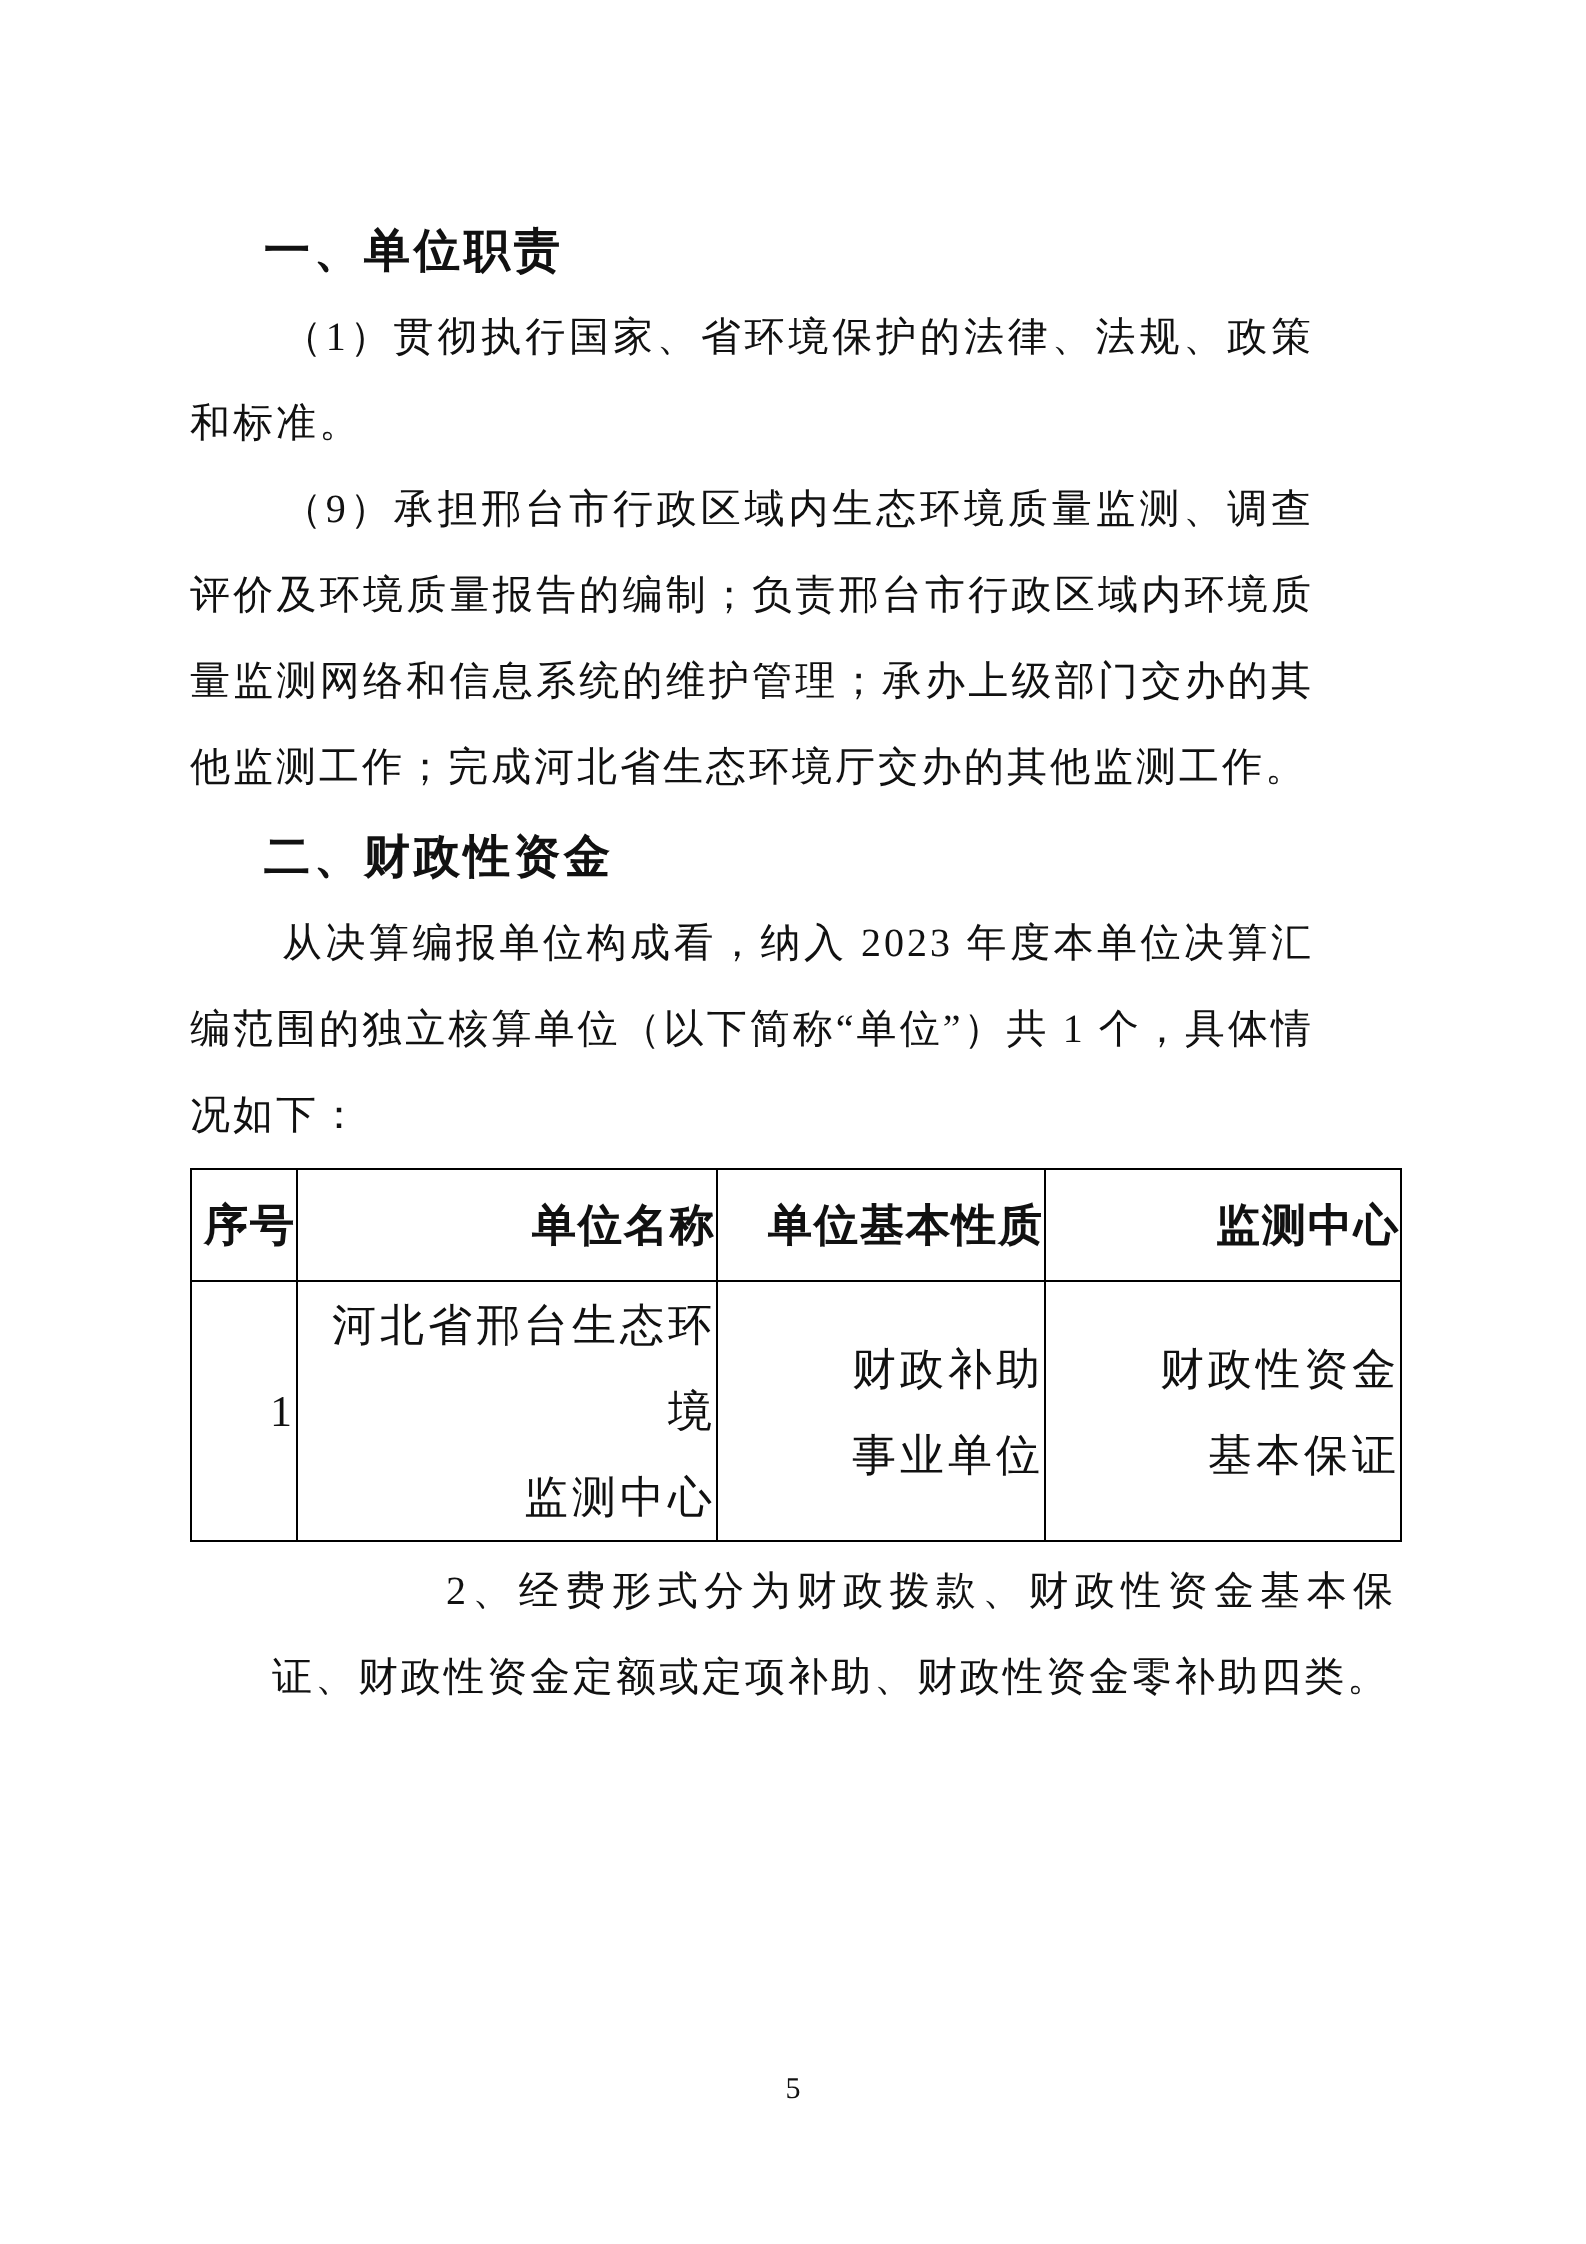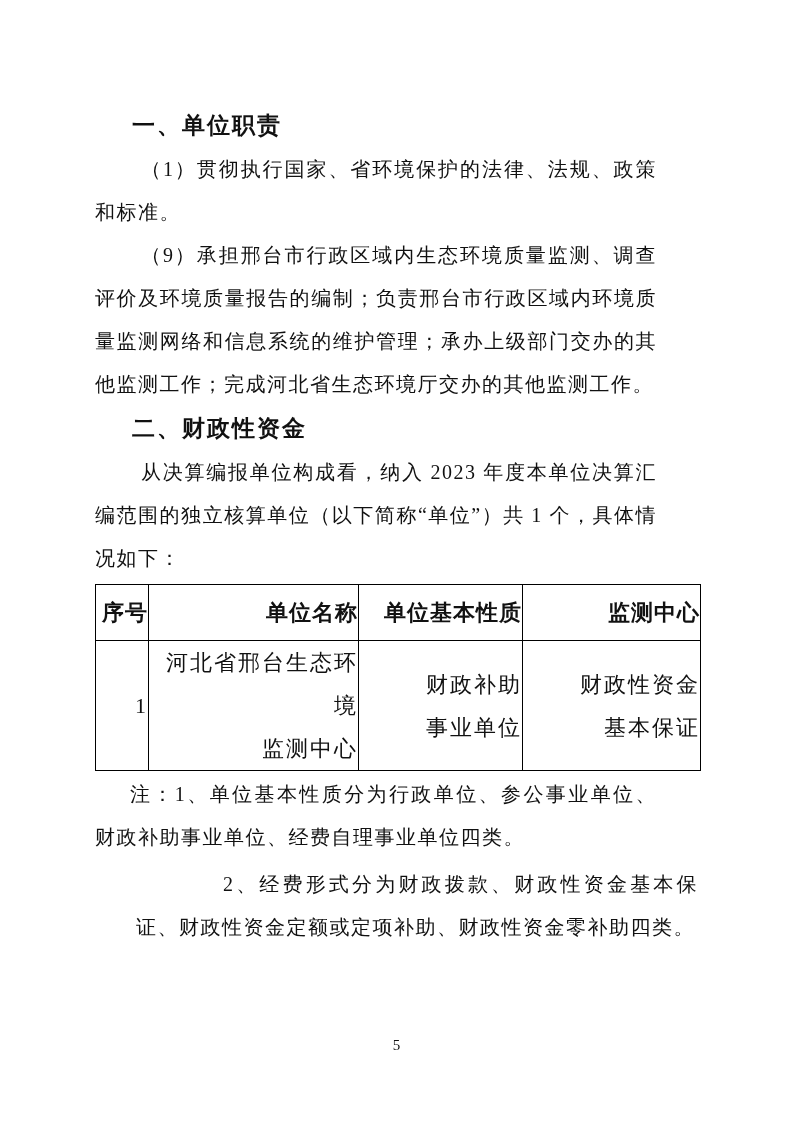--- a/index.html
+++ b/index.html
@@ -125,19 +125,18 @@
         <td>河北省邢台生态环境
 监测中心</td>
         <td>财政补助
 事业单位</td>
         <td>财政性资金
 基本保证</td>
       </tr>
     </tbody>
   </table>
 
-  <p class="txt note-1">注：1、单位基本性质分为行政单位、参公事业单位、财政补助事业单位、经费自理事业单位四类。</p>
 
   <p class="txt note-2">2、经费形式分为财政拨款、财政性资金基本保证、财政性资金定额或定项补助、财政性资金零补助四类。</p>
 
 </div>
 
 <div class="page-number">5</div>
 
 </body></html>

